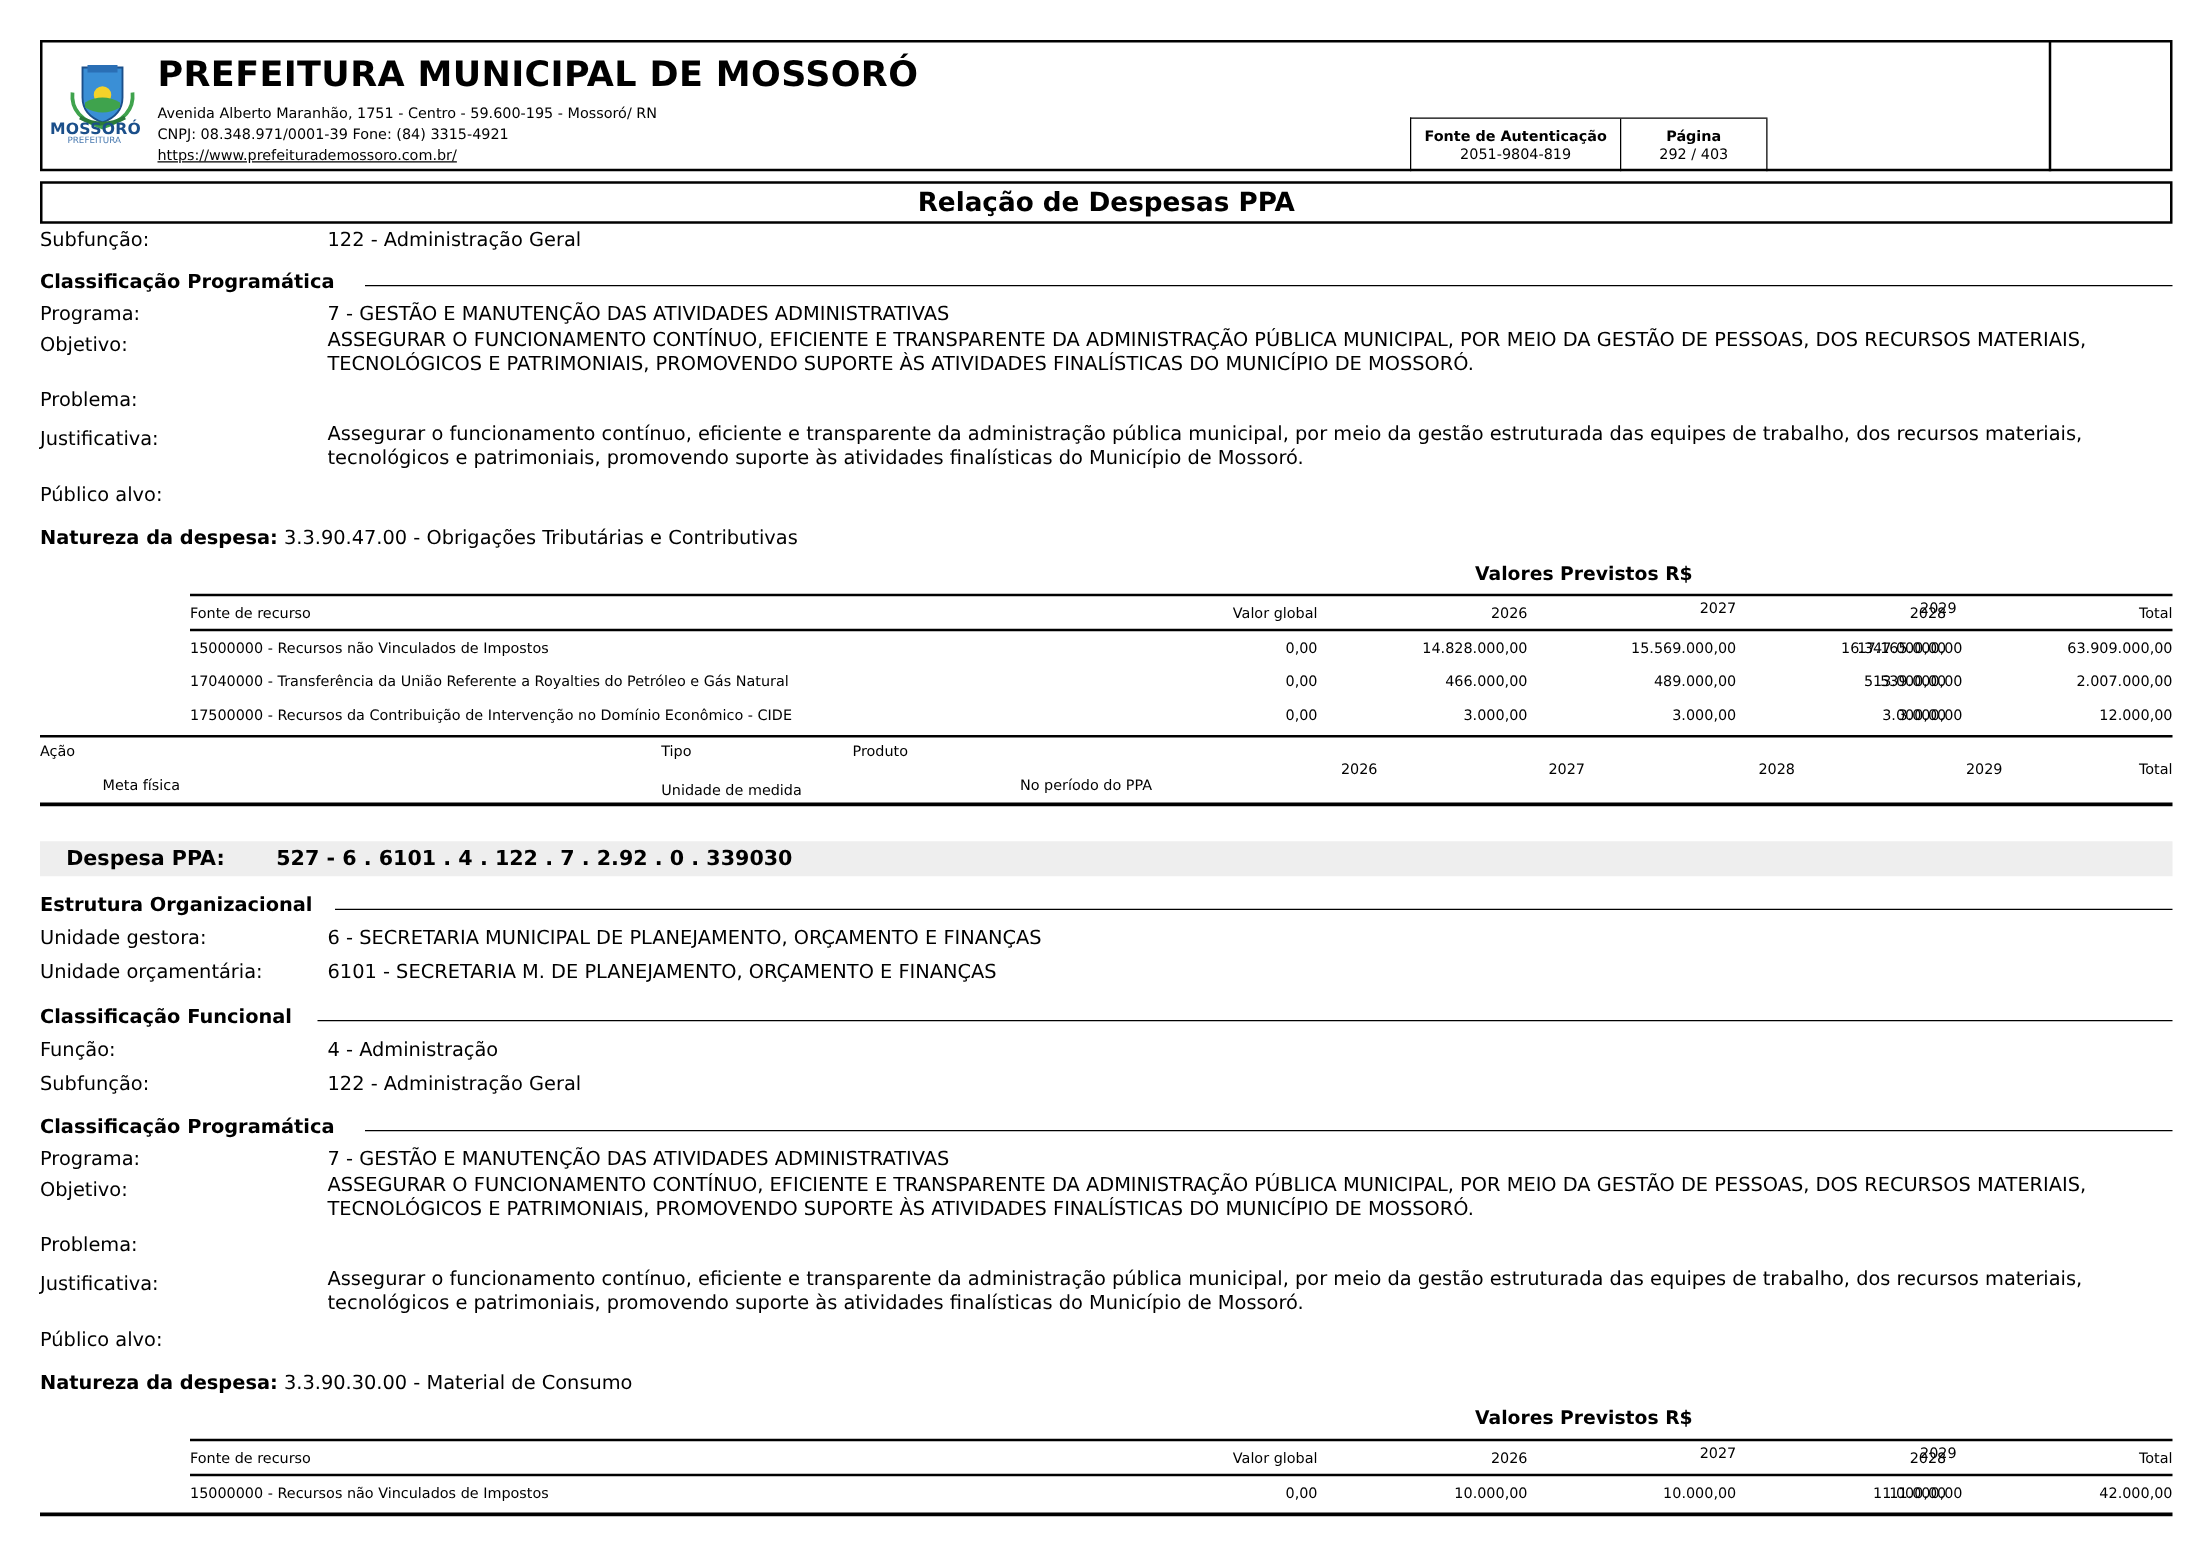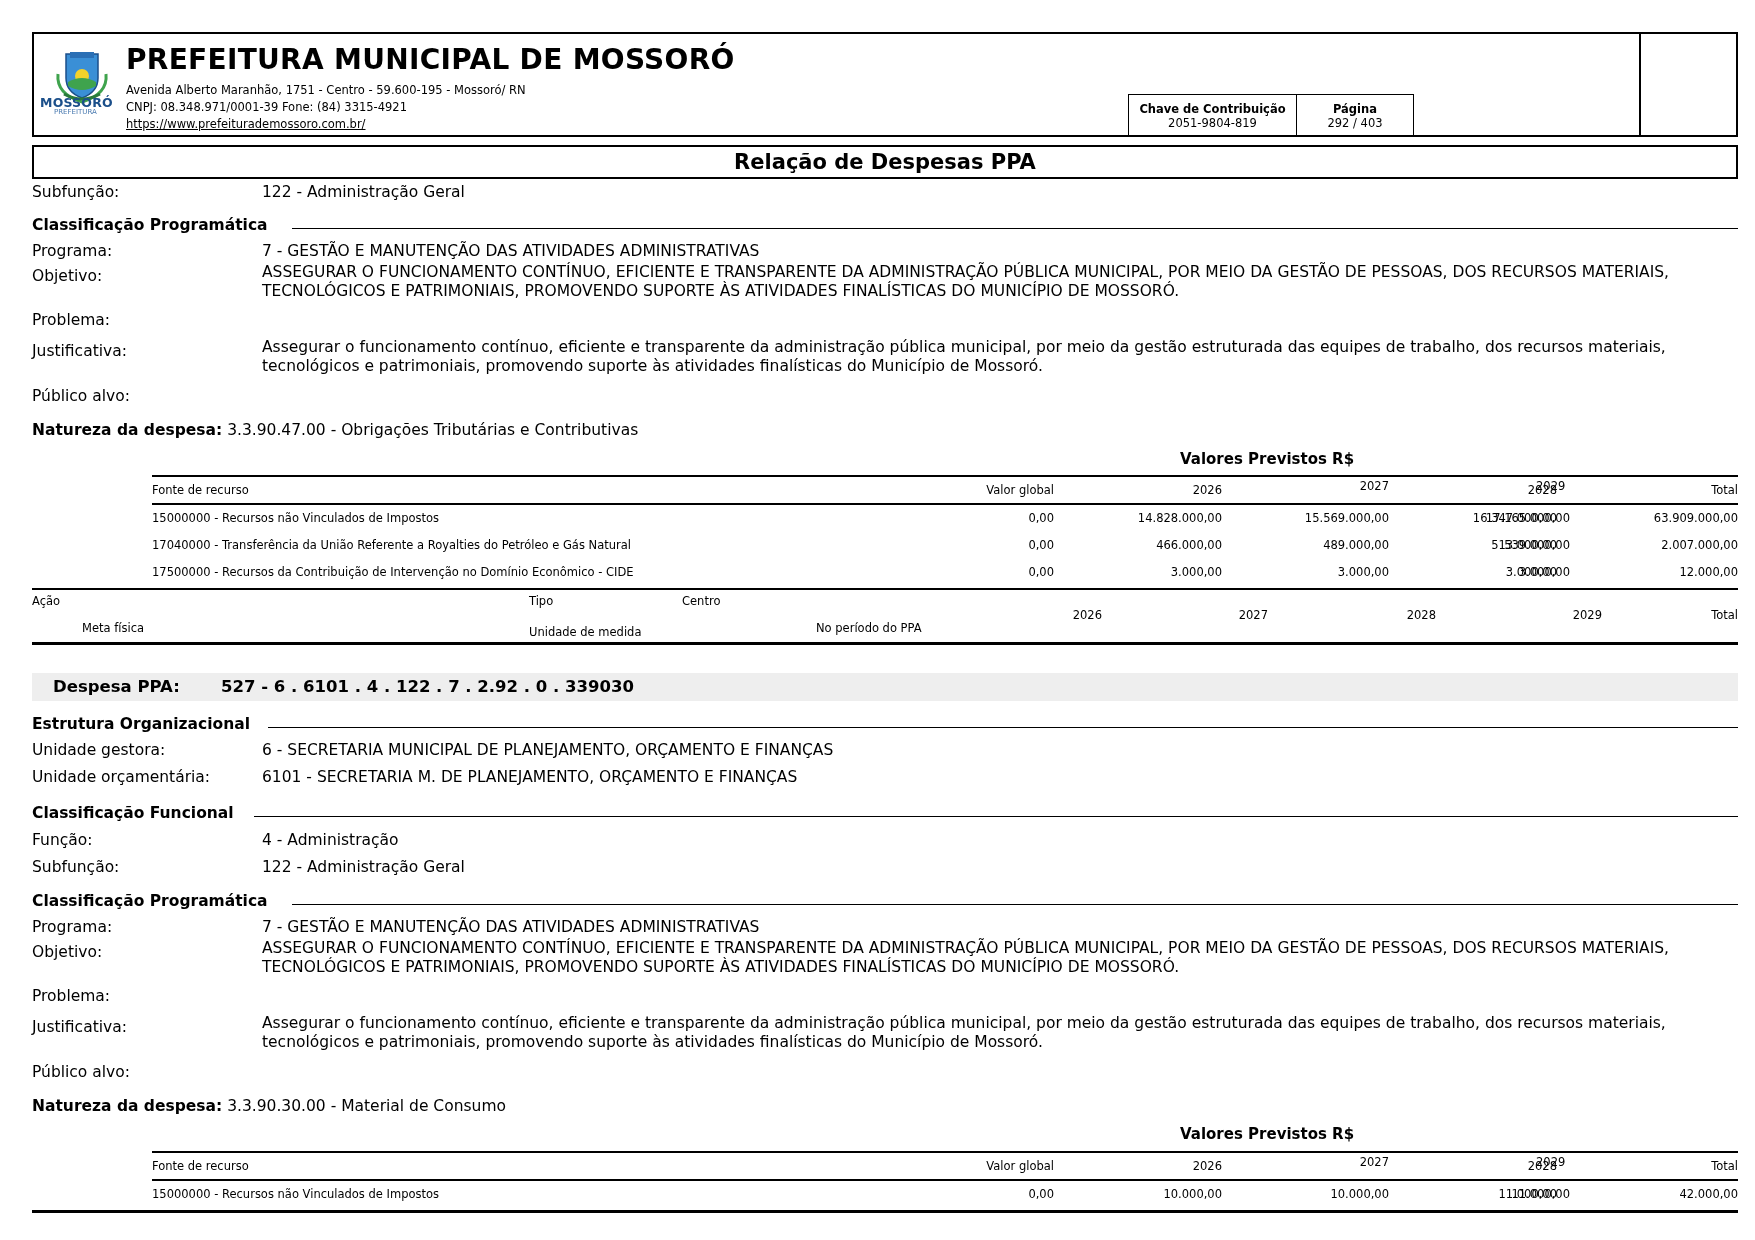--- a/index.html
+++ b/index.html
@@ -64,21 +64,21 @@
 
 <div class="abs org-title">PREFEITURA MUNICIPAL DE MOSSORÓ</div>
 <div class="abs org-line" style="top:83px;">Avenida Alberto Maranhão, 1751 - Centro - 59.600-195 - Mossoró/ RN</div>
 <div class="abs org-line" style="top:100px;">CNPJ: 08.348.971/0001-39 Fone: (84) 3315-4921</div>
 <div class="abs org-line" style="top:117px;"><a class="org-link">https://www.prefeiturademossoro.com.br/</a></div>
 
 <div class="abs hdr-right-divider"></div>
 
 <div class="abs meta-box">
   <div class="meta-cell meta-key">
-    <span class="lbl">Chave de Contribuição</span>
+    <span class="lbl">Fonte de Autenticação</span>
     <span>2051-9804-819</span>
   </div>
   <div class="meta-cell meta-page">
     <span class="lbl">Página</span>
     <span>292 / 403</span>
   </div>
 </div>
 
 <div class="abs titlebar">Relação de Despesas PPA</div>
 
@@ -149,21 +149,21 @@
   <span class="abs num" style="right:168px;">3.000,00</span>
   <span class="abs num" style="right:0;margin-left:32px;">12.000,00</span>
 </div>
 <div class="abs trule" style="left:32px;top:588px;width:1706px;"></div>
 
 <div class="abs tbl" style="left:32px;top:592px;width:1706px;height:50px;">
   <span class="abs th" style="left:0;top:2px;">Ação</span>
   <span class="abs th" style="left:50px;top:29px;">Meta física</span>
   <span class="abs th" style="left:497px;top:2px;">Tipo</span>
   <span class="abs th" style="left:497px;top:33px;">Unidade de medida</span>
-  <span class="abs th" style="left:650px;top:2px;">Centro</span>
+  <span class="abs th" style="left:650px;top:2px;">Produto</span>
   <span class="abs th" style="left:784px;top:29px;">No período do PPA</span>
   <span class="abs th num" style="right:636px;top:16px;">2026</span>
   <span class="abs th num" style="right:470px;top:16px;">2027</span>
   <span class="abs th num" style="right:302px;top:16px;">2028</span>
   <span class="abs th num" style="right:136px;top:16px;">2029</span>
   <span class="abs th num" style="right:0;top:16px;">Total</span>
 </div>
 <div class="abs trule-thick" style="left:32px;top:642px;width:1706px;"></div>
 
 <div class="abs despesa-bar">

